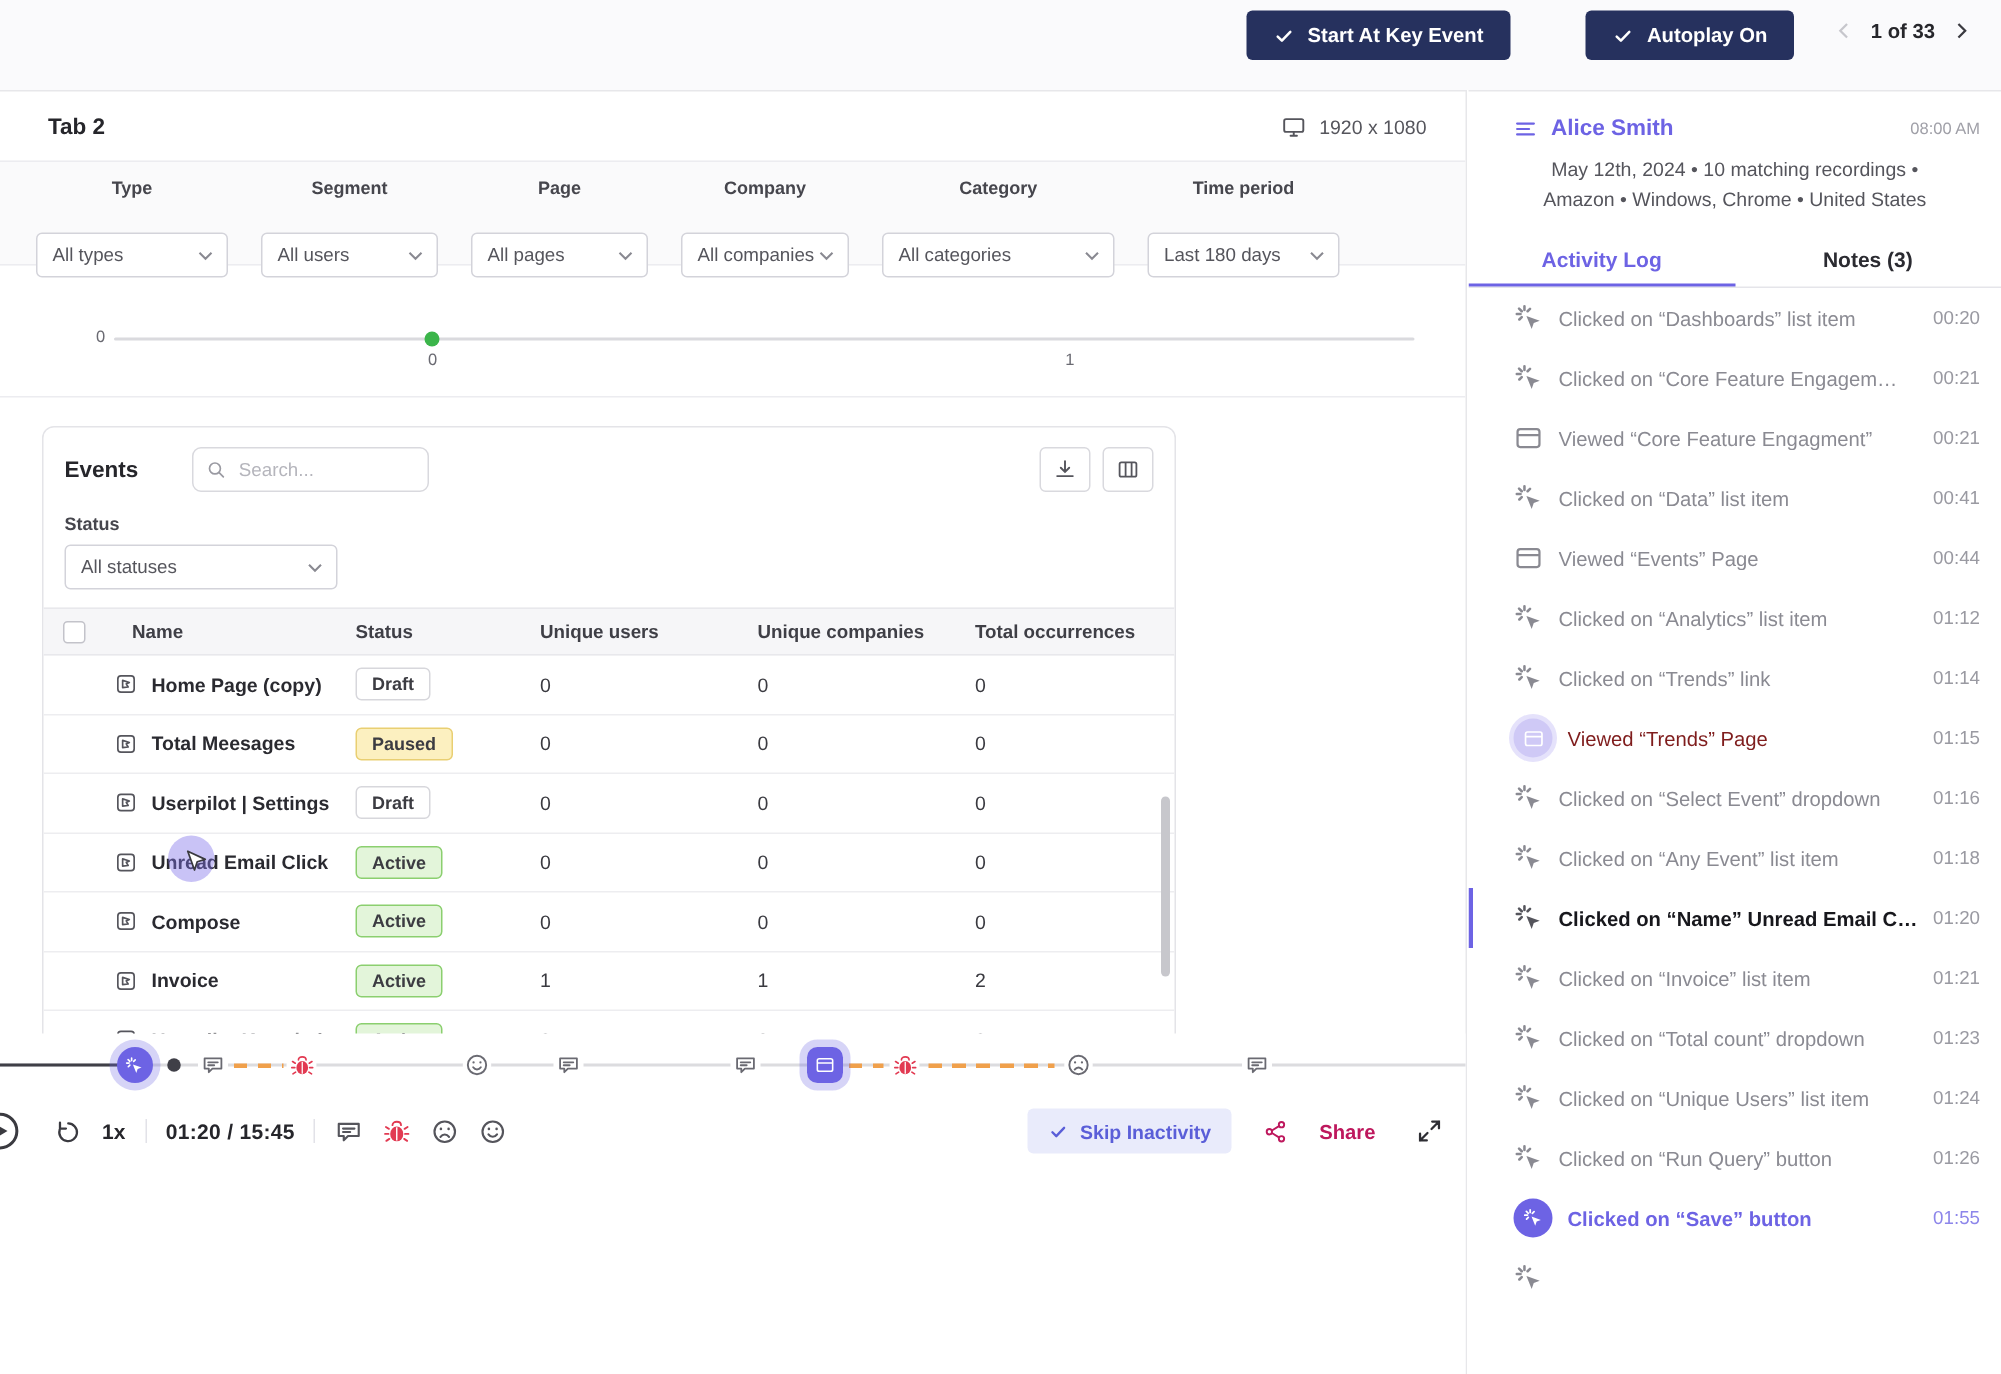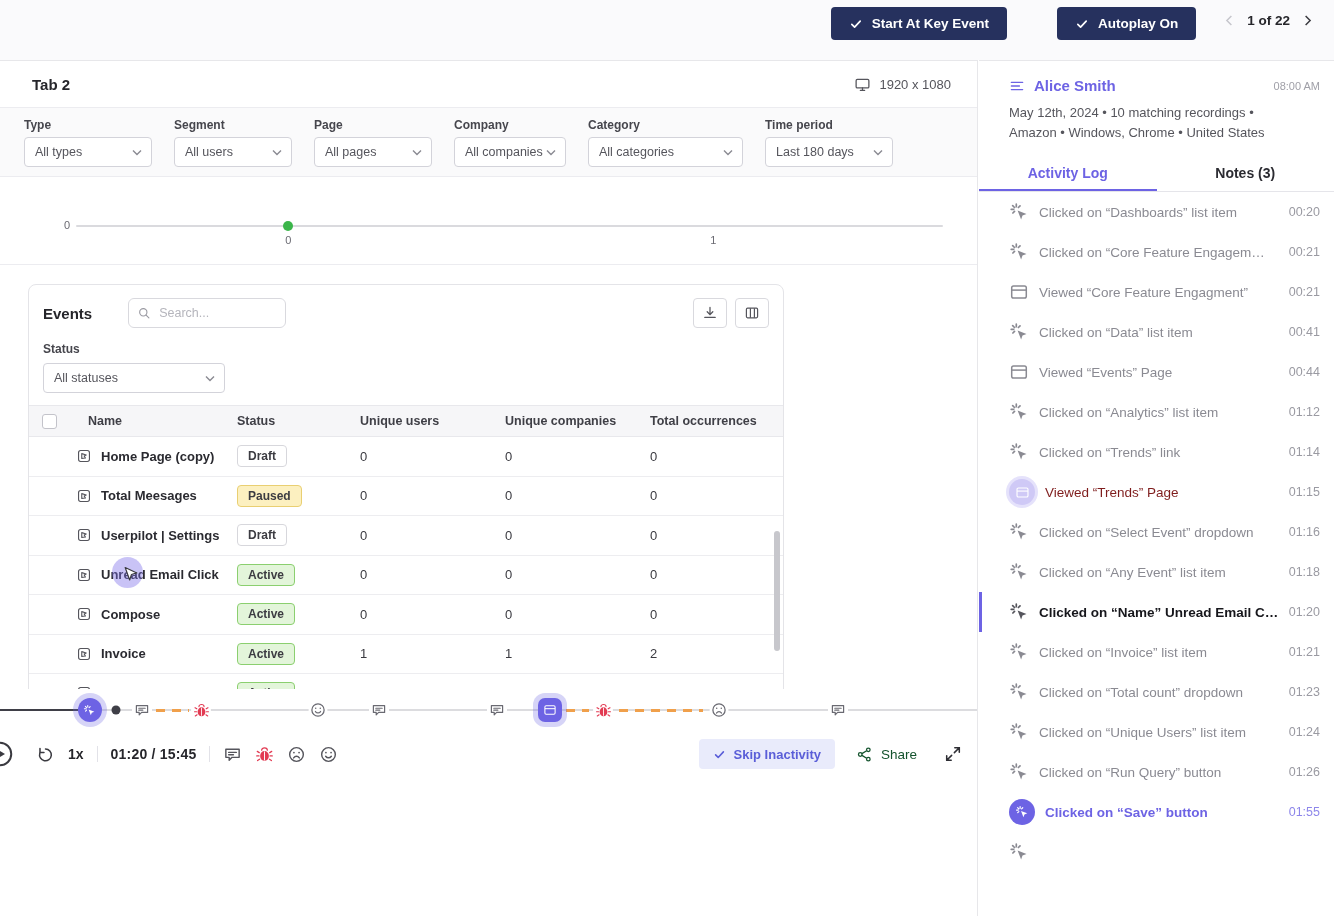--- a/index.html
+++ b/index.html
@@ -25,21 +25,21 @@
   
   .main { position:absolute; left:0; top:60px; width:978px; height:856px; background:#fff;
           border-top:1px solid #e7e7ea; border-right:1px solid #e7e7ea; overflow:hidden; }
   .player-head { height:46px; display:flex; align-items:center; justify-content:space-between; padding:0 26px 0 32px; }
   .tab-title { font-size:15px; font-weight:700; color:#26262b; }
   .res { display:flex; align-items:center; gap:8px; font-size:13px; color:#55555c; }
   .res .ic { width:17px; height:17px; color:#55555c; }
 
   .filters { height:70px; background:#fafafb; border-top:1px solid #ececf0; border-bottom:1px solid #ececf0;
              display:flex; gap:22px; padding:10px 0 0 24px; }
-  .filter label { display:block; font-size:12px; font-weight:700; color:#46464d; margin-bottom:5px; }
+  .filter label { display:block; font-size:12px; font-weight:700; color:#46464d; margin-bottom:23px;text-align:center; }
   .select { height:30px; background:#fff; border:1px solid #d3d3da; border-radius:4px; display:flex; align-items:center;
             justify-content:space-between; padding:0 9px 0 10px; font-size:12.5px; color:#55555c; cursor:pointer; }
   .select .caret { width:10px; height:7px; color:#8a8a92; }
   .filter:nth-child(1) .select{width:128px}.filter:nth-child(2) .select{width:118px}
   .filter:nth-child(3) .select{width:118px}.filter:nth-child(4) .select{width:112px}
   .filter:nth-child(5) .select{width:155px}.filter:nth-child(6) .select{width:128px}
 
   .range-row { position:relative; height:88px; border-bottom:1px solid #ececf0; }
   .range-min { position:absolute; left:64px; top:42px; font-size:11px; color:#6a6a72; }
   .range-track { position:absolute; left:76px; right:34px; top:48px; height:2px; background:#dadade; border-radius:2px; }
@@ -114,28 +114,28 @@
   .rewind { width:19px; height:19px; color:#3a3a40; margin-left:8px; cursor:pointer; }
   .speed { font-size:14px; font-weight:700; color:#26262b; cursor:pointer; }
   .vdiv { width:1px; height:16px; background:#e2e2e8; }
   .time { font-size:14px; font-weight:600; color:#26262b; letter-spacing:.2px; }
   .cicon { width:19px; height:19px; color:#55555c; cursor:pointer; }
   .cicon.red { color:var(--red); }
   .flex-spacer { flex:1; }
   .skip-pill { display:flex; align-items:center; gap:8px; height:30px; padding:0 14px; border:none; border-radius:4px;
                background:#e9ebfb; color:#5a5ed8; font-family:inherit; font-size:13px; font-weight:700; cursor:pointer; }
   .skip-pill .ic { width:13px; height:13px; }
-  .share-btn { display:flex; align-items:center; gap:8px; background:none; border:none; font-family:inherit;
-               font-size:13.5px; font-weight:400; color:#14532d; cursor:pointer; margin-left:8px; }
+  .share-btn { display:flex; align-items:center; gap:20px; background:none; border:none; font-family:inherit;
+               font-size:13.5px; font-weight:700; color:#be185d; cursor:pointer; margin-left:8px; }
   .share-btn .ic { width:17px; height:17px; }
   .expand { width:18px; height:18px; color:#2e2e34; margin-left:14px; cursor:pointer; }
 
   
   .sidebar { position:absolute; left:979px; top:60px; width:355px; height:856px; background:#fff; border-top:1px solid #e7e7ea; overflow:hidden; }
-  .sb-head { padding:16px 14px 0 30px; }
+  .sb-head { padding:16px 14px 0 30px;text-align:center; }
   .sb-toprow { display:flex; align-items:center; gap:9px; }
   .sb-toprow .ic { width:16px; height:16px; color:var(--accent); }
   .sb-name { font-size:15px; font-weight:700; color:var(--accent); }
   .sb-time { margin-left:auto; font-size:11px; color:#a0a0a8; }
   .sb-meta { margin-top:9px; font-size:13px; color:#55555c; line-height:1.55; padding-right:16px; }
   .sb-tabs { margin-top:14px; height:35px; display:flex; border-bottom:1px solid #e5e5ea; }
   .sb-tab { flex:1; display:flex; align-items:center; justify-content:center; font-size:14px; font-weight:700;
             color:#2b2b31; cursor:pointer; border-bottom:2px solid transparent; }
   .sb-tab.active { color:var(--accent); border-bottom-color:var(--accent); }
   .acts { }
@@ -177,21 +177,21 @@
           </svg>
         </span>
       <span>Autoplay On</span>
     </button>
     <div class="pager">
       <span class="ic chev-left">
           <svg viewBox="0 0 20 20" fill="none" stroke="currentColor" stroke-width="2">
             <path d="M12.5 4l-6 6 6 6"></path>
           </svg>
         </span>
-      <span>1 of 22</span>
+      <span>1 of 33</span>
       <span class="ic chev-right">
           <svg viewBox="0 0 20 20" fill="none" stroke="currentColor" stroke-width="2">
             <path d="M7.5 4l6 6-6 6"></path>
           </svg>
         </span>
     </div>
   </header>
 
   <main class="main">
     <div class="player-head">

